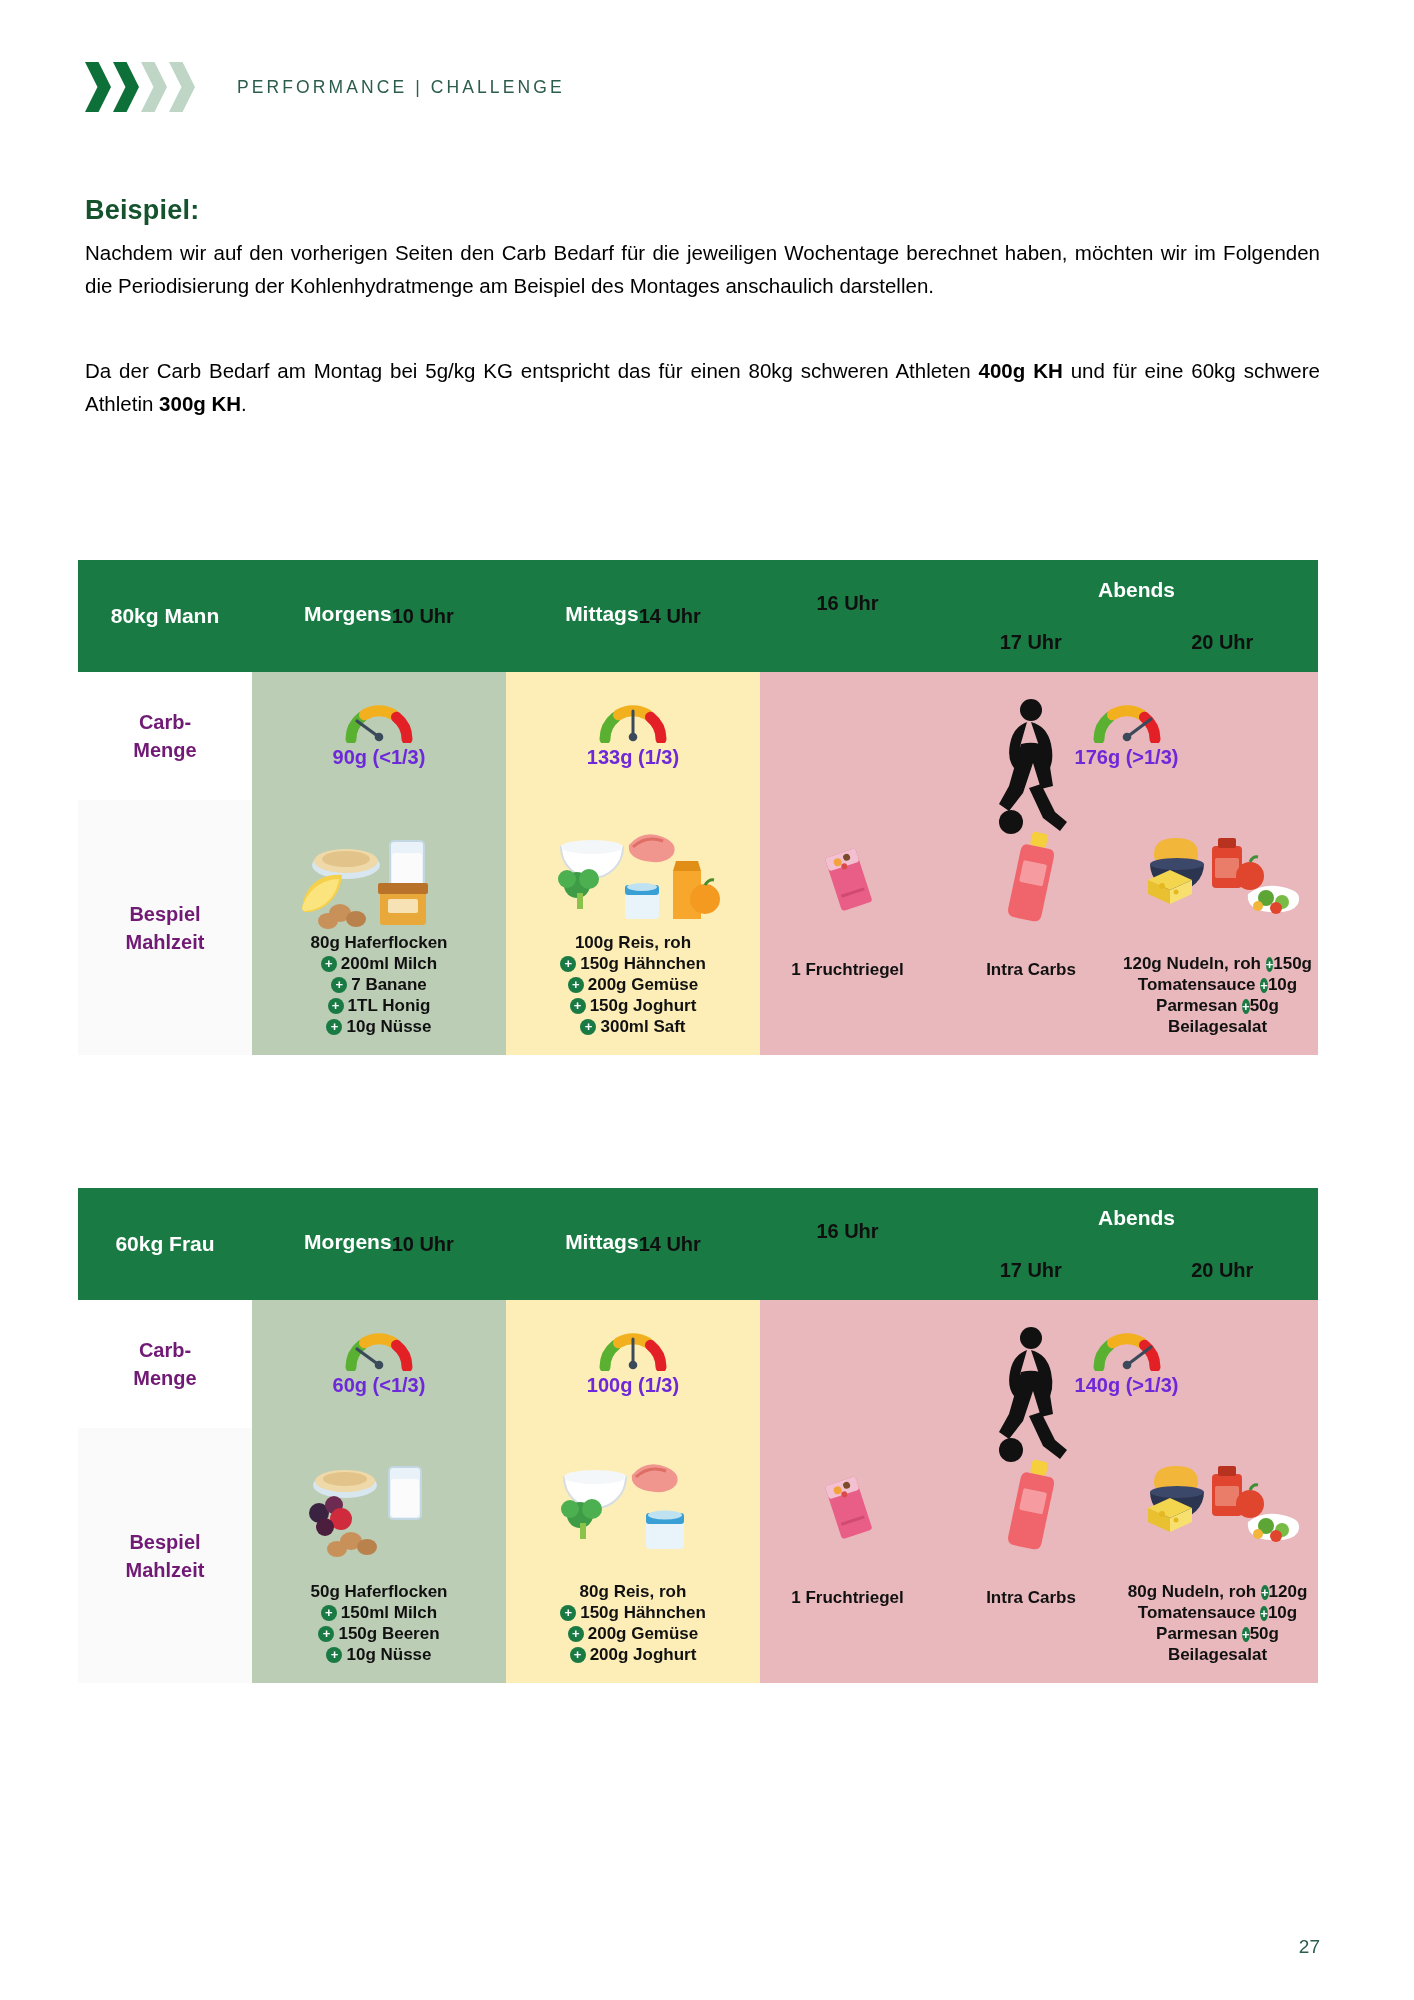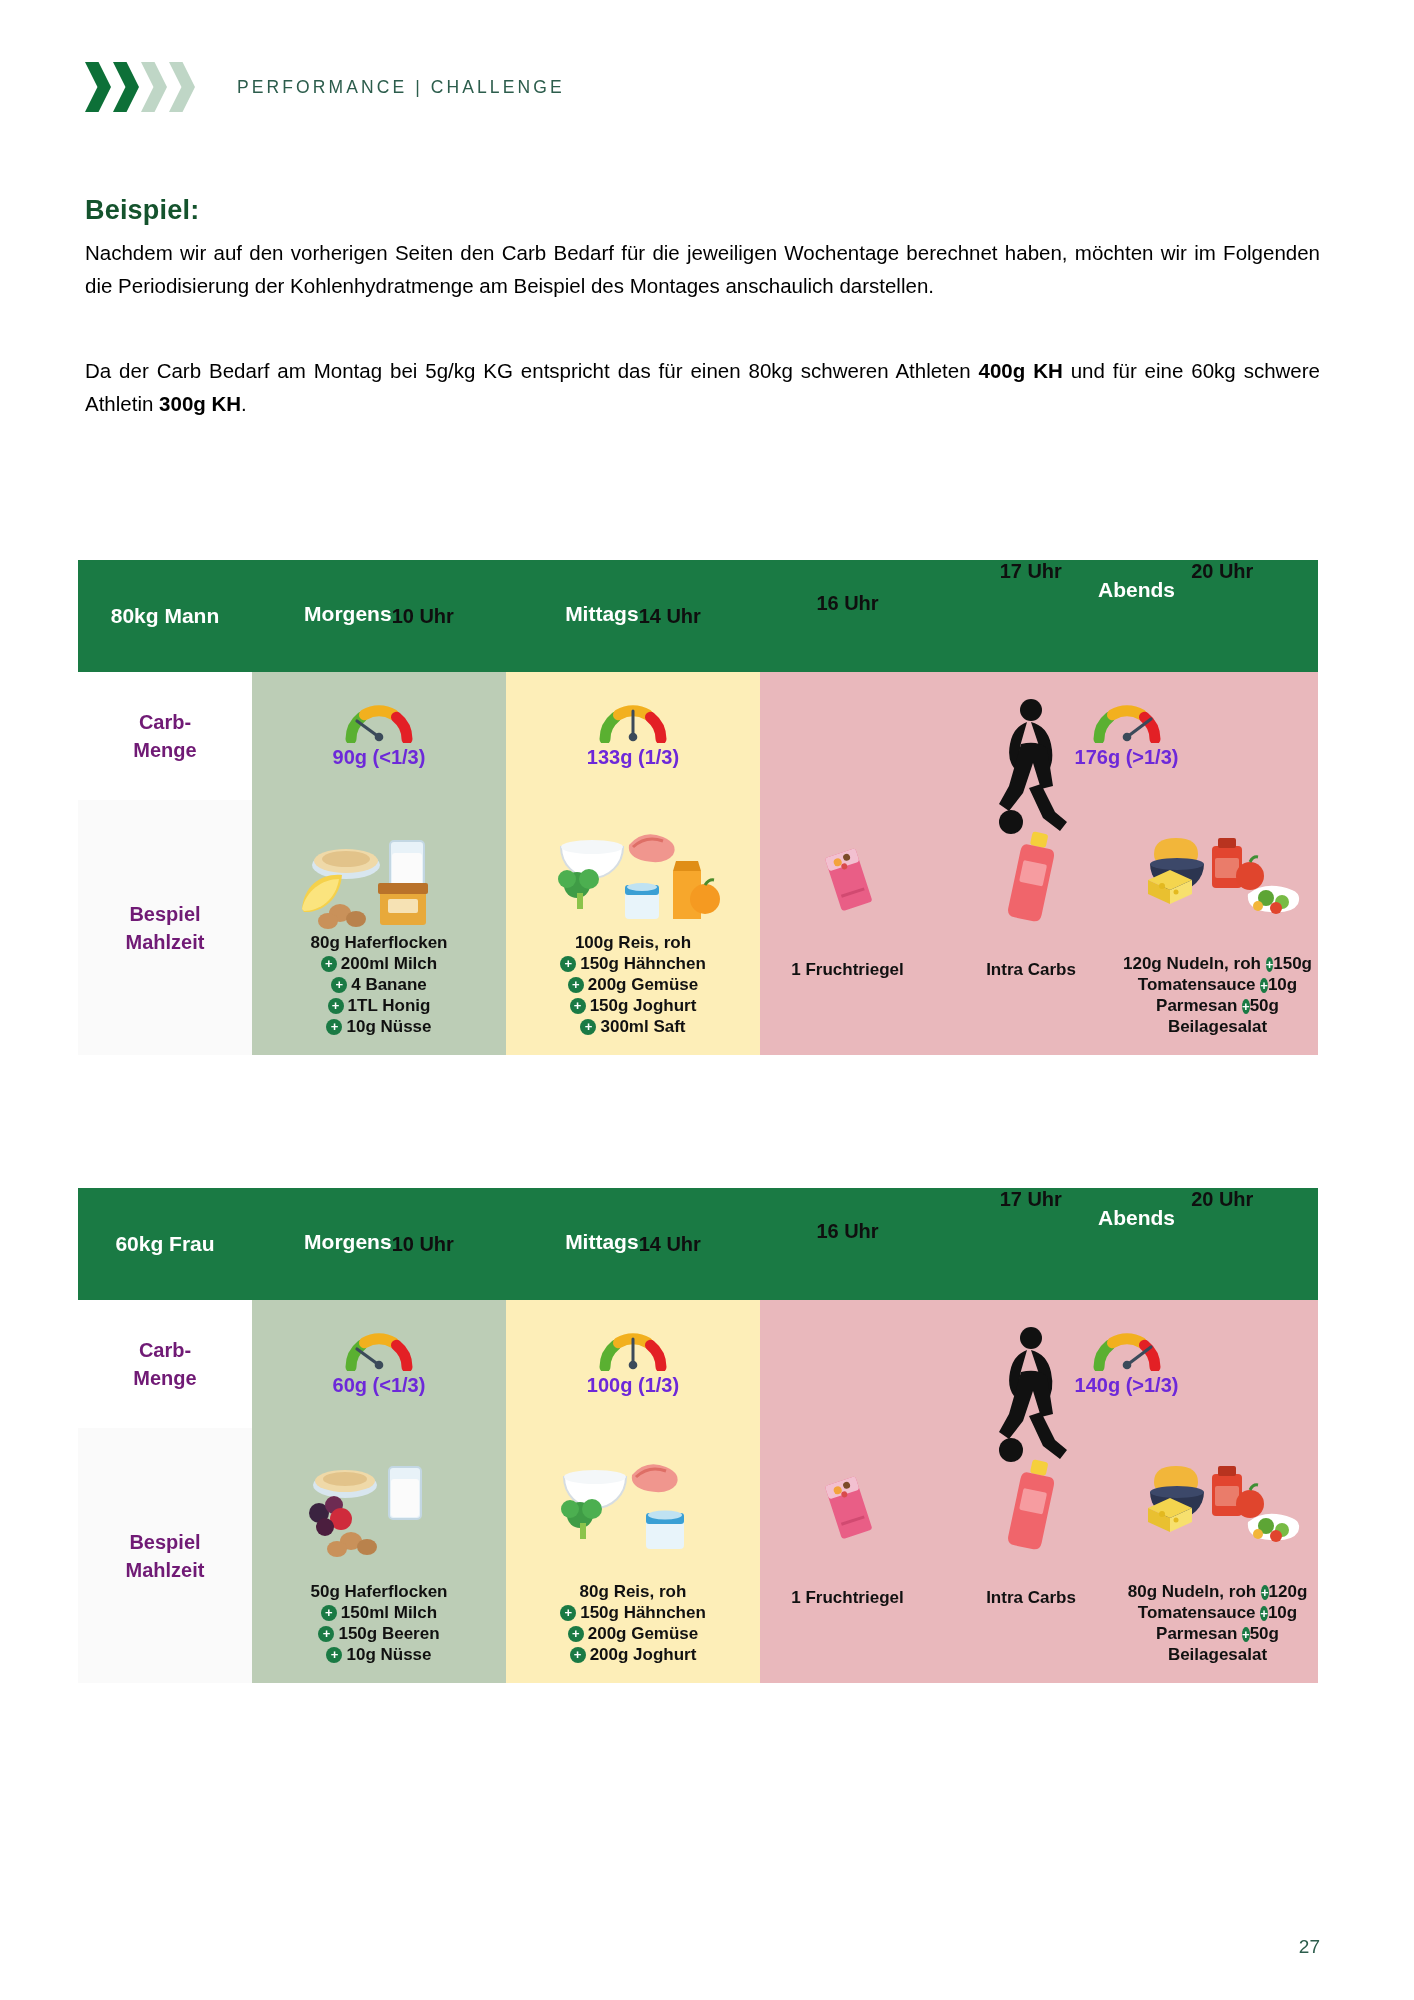--- a/index.html
+++ b/index.html
@@ -89,21 +89,21 @@
 
   
   .th-stack{ display:flex; flex-direction:row; align-items:center; justify-content:center; height:100%; }
   .th-stack .th-label{ margin-bottom:4px; }
   .abends-wrap{ display:flex; width:383px; position:relative; }
   .abends-title{
     position:absolute; left:0; right:0; top:18px; text-align:center;
     color:#fff; font-weight:bold; font-size:21px;
     transform:translateX(10px);
   }
-  .abends-times{ display:flex; width:100%; align-items:flex-start; height:100%; padding-bottom:25px; }
+  .abends-times{ display:flex; width:100%; align-items:flex-end; height:100%; padding-bottom:18px; }
   .abends-times .tslot{ flex:1; text-align:center; color:#0f0f0f; font-weight:bold; font-size:20px;}
 
   .tbody{ display:flex; }
 
   .rowlabels{
     width:174px;
     display:flex; flex-direction:column;
   }
   .rl-cell{
     display:flex; align-items:center; justify-content:center;
@@ -293,21 +293,21 @@
               </svg>
             </div>
             <div class="meal-list">
               <span class="first">80g Haferflocken</span>
               <span class="plusline">
                   <span class="plus">+</span>
                   <span>200ml Milch</span>
                 </span>
               <span class="plusline">
                   <span class="plus">+</span>
-                  <span>4 Banane</span>
+                  <span>7 Banane</span>
                 </span>
               <span class="plusline">
                   <span class="plus">+</span>
                   <span>1TL Honig</span>
                 </span>
               <span class="plusline">
                   <span class="plus">+</span>
                   <span>10g Nüsse</span>
                 </span>
             </div>

